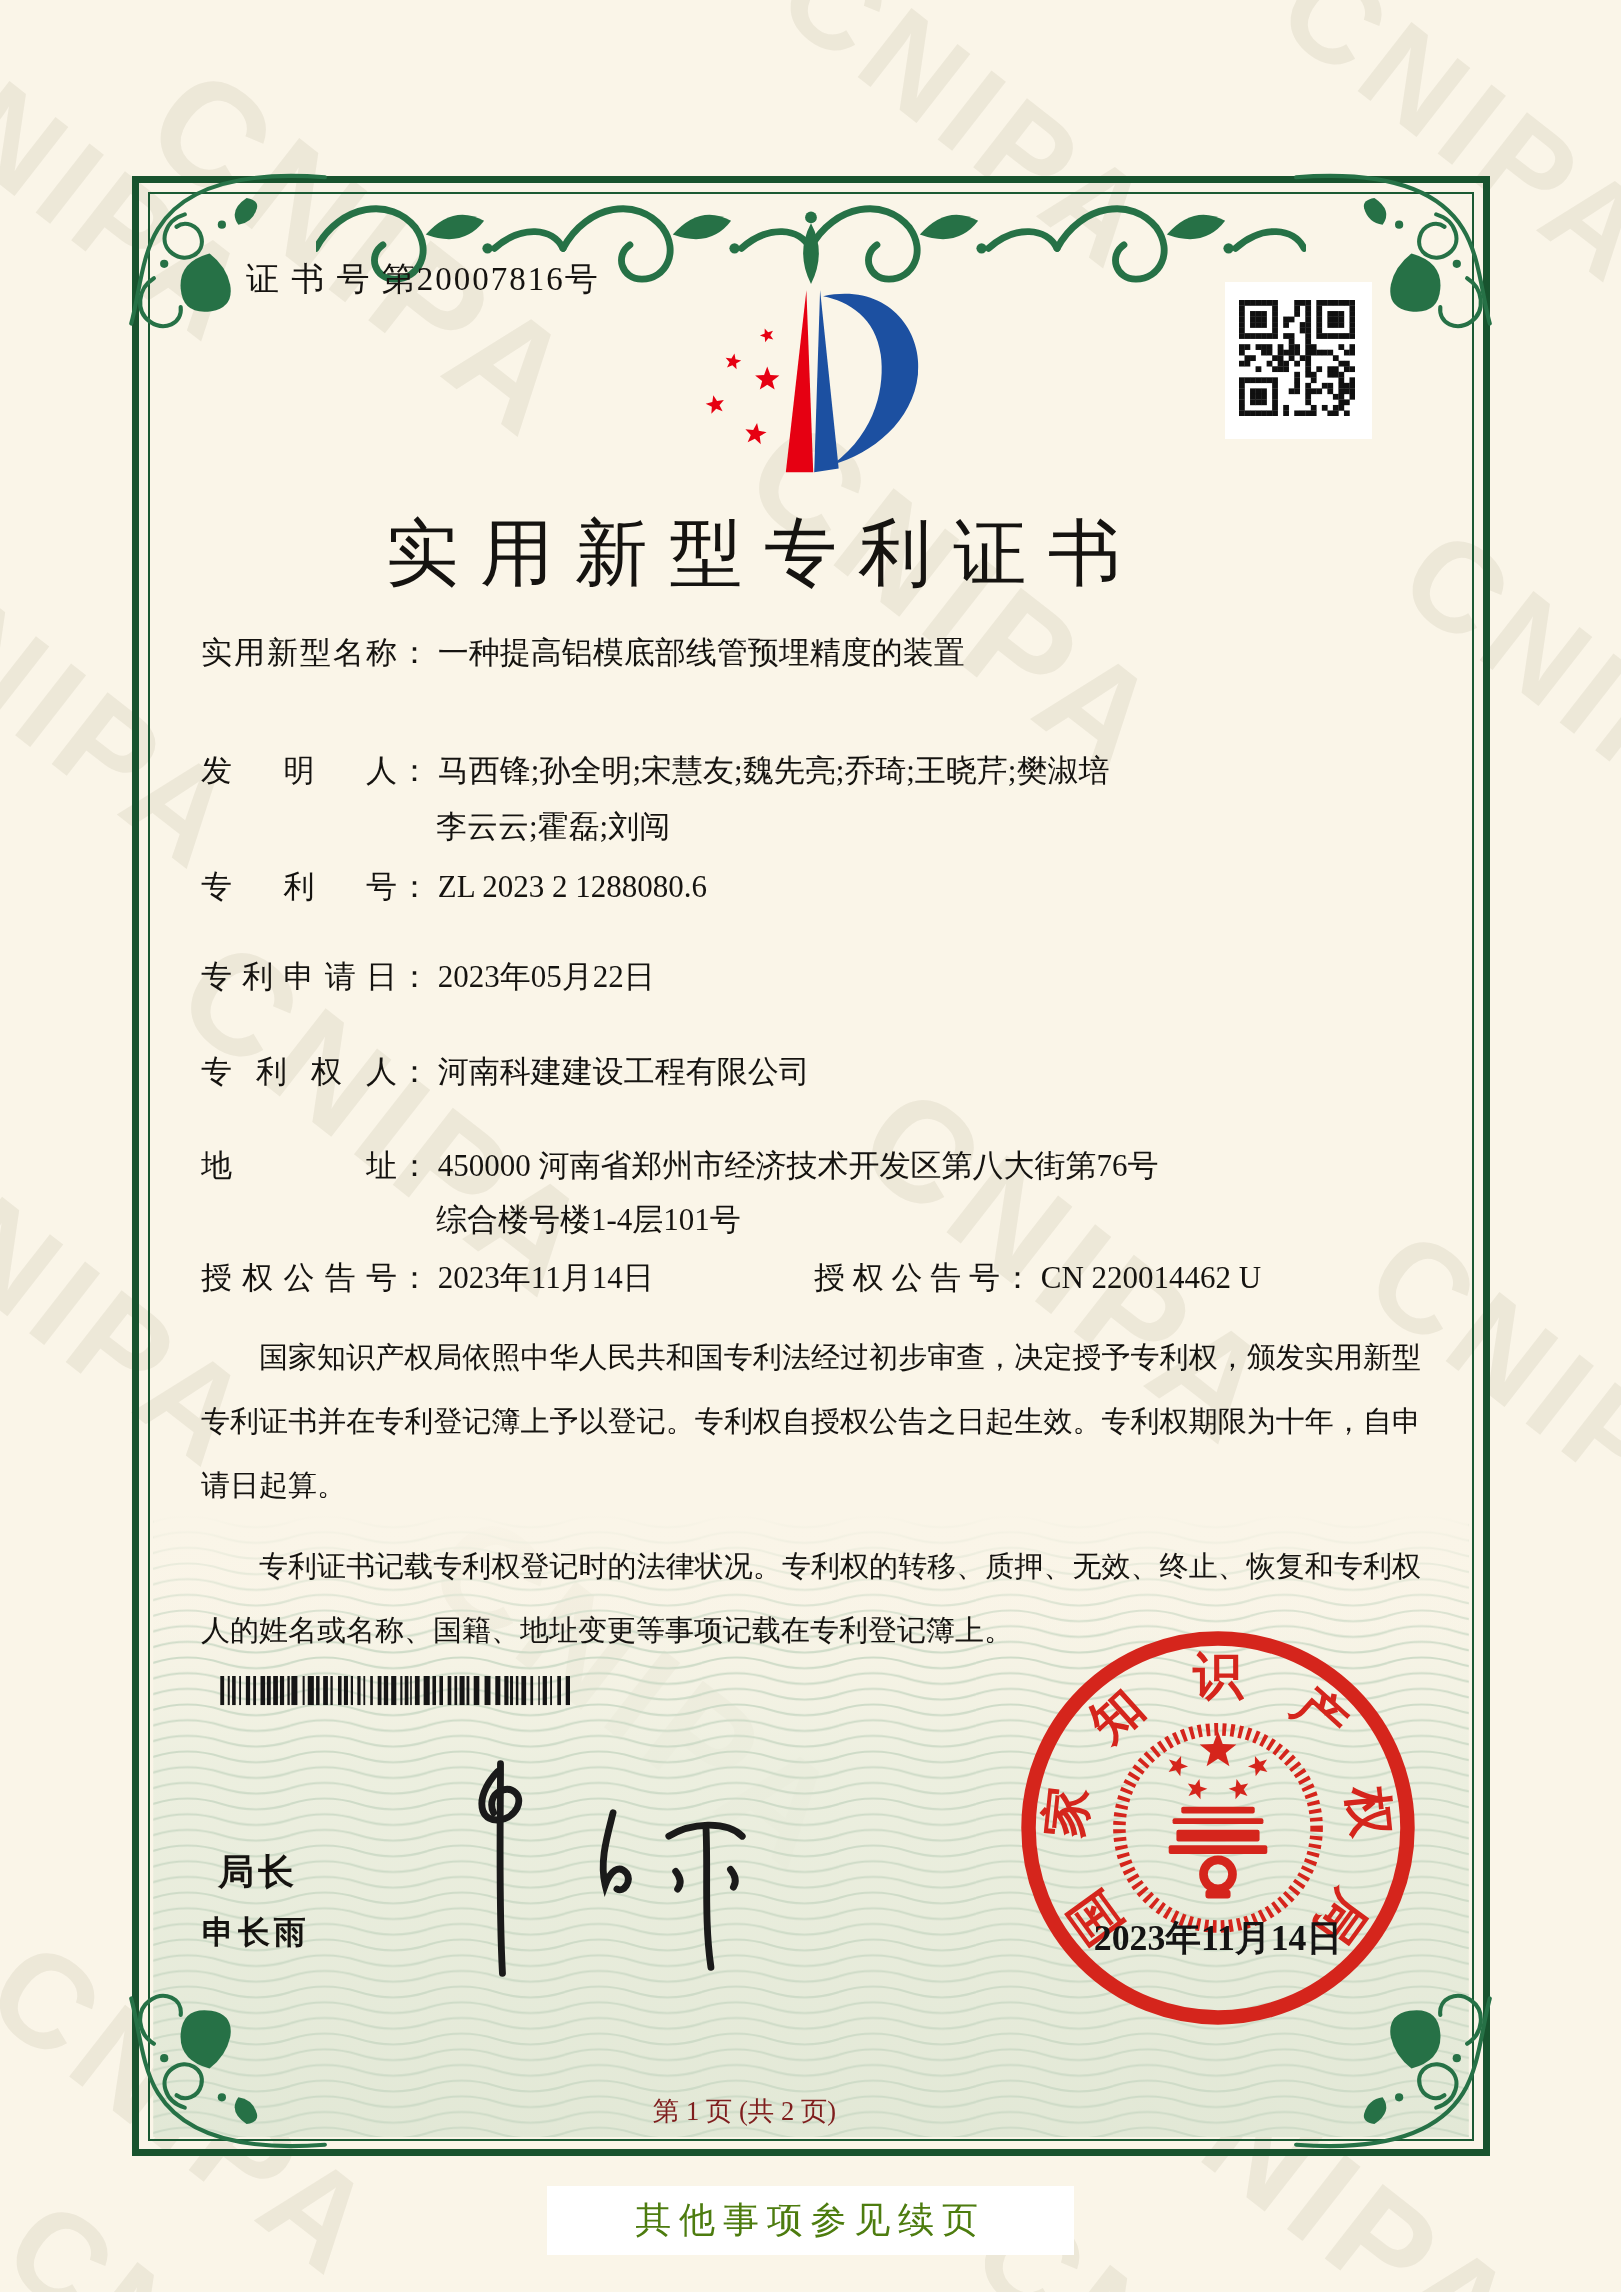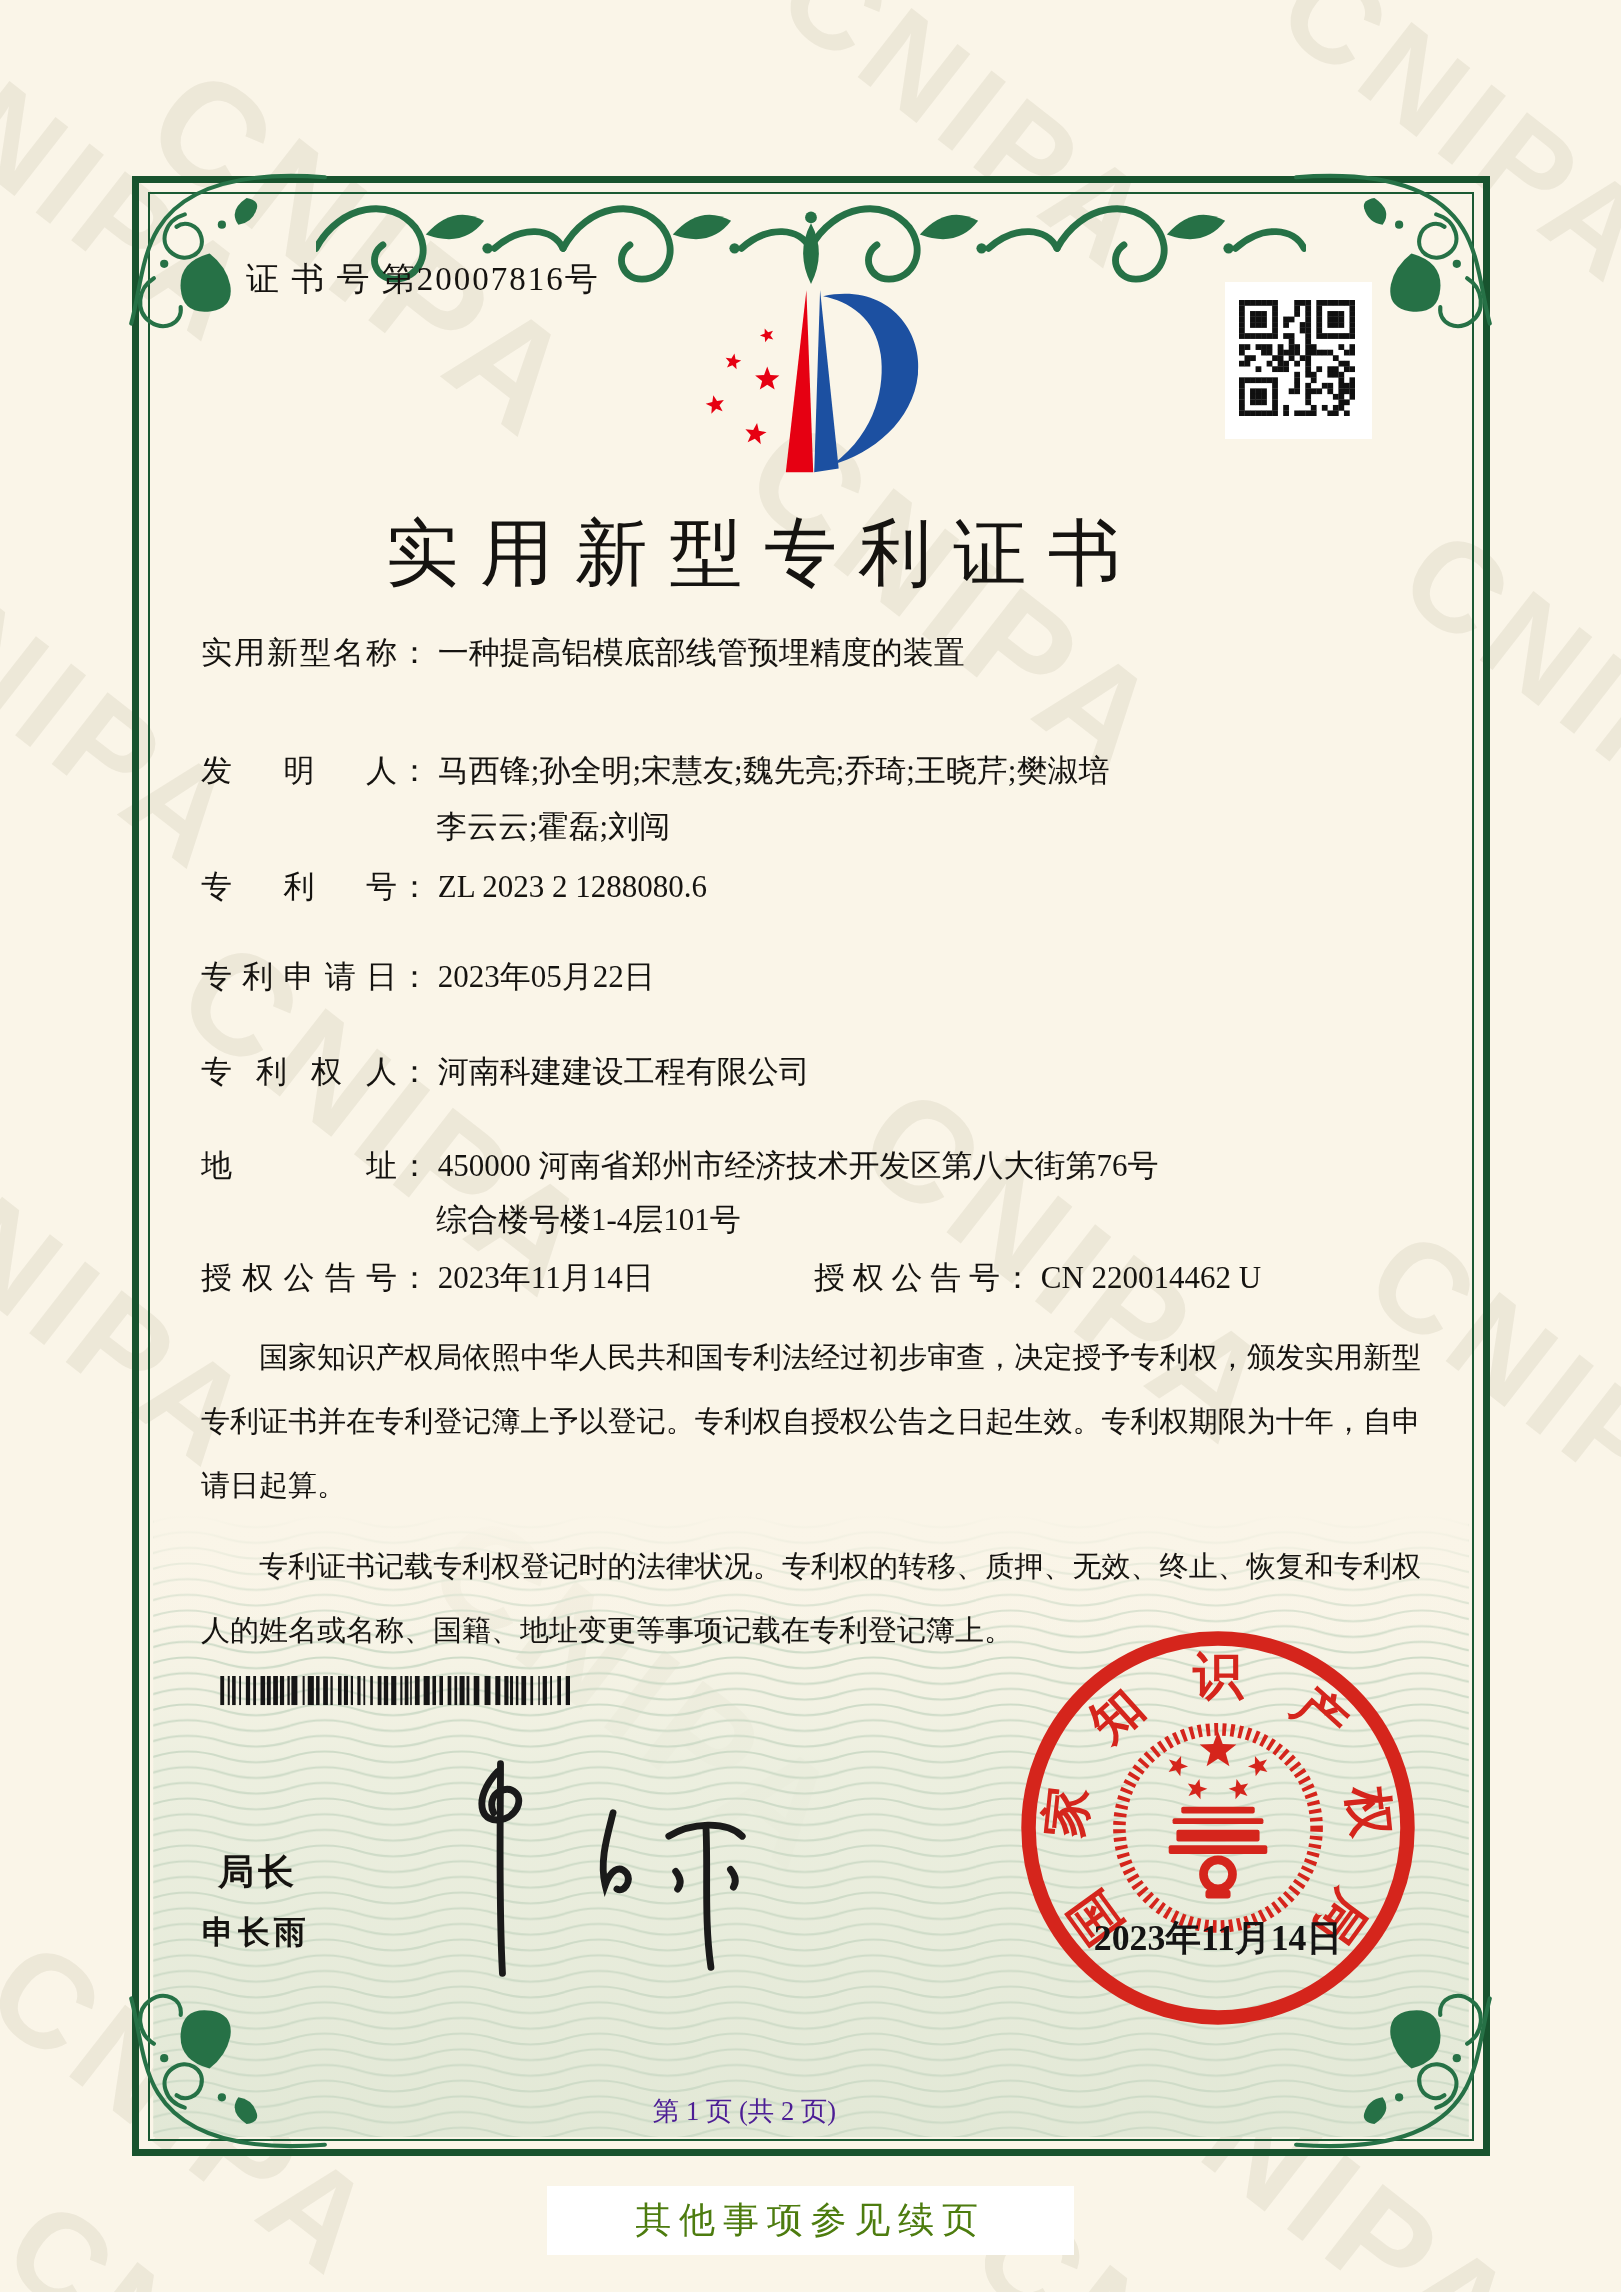--- a/index.html
+++ b/index.html
@@ -31,21 +31,21 @@
   .cont{position:absolute;left:436px;font-size:31px;white-space:nowrap;}
   
   .paras{position:absolute;left:201px;top:1325px;width:1220px;font-size:29px;line-height:64px;
          text-align:justify;}
   .paras p{margin:0 0 16.7px 0;text-indent:2em;}
   
   .sig-title{position:absolute;left:218px;top:1848px;font-family:"Liberation Sans",sans-serif;
              font-weight:700;font-size:36px;letter-spacing:3.9px;}
   .sig-name{position:absolute;left:202px;top:1911px;font-family:"Liberation Sans",sans-serif;
             font-weight:700;font-size:32px;letter-spacing:3.9px;}
-  .page-no{position:absolute;left:132px;top:2093px;width:1225px;text-align:center;font-size:26.5px;color:#4c1d95;}
+  .page-no{position:absolute;left:132px;top:2093px;width:1225px;text-align:center;font-size:26.5px;color:#7f1d1d;}
   .cont-box{position:absolute;left:547px;top:2186px;width:527px;height:69px;background:#ffffff;
             text-align:center;line-height:69px;font-size:36px;letter-spacing:7.8px;color:#4d7c0f;}
 </style>
 </head>
 <body>
 
 <div class="page">
 
   <div id="wmLayer">
       <div class="wm" style="left: -59px; top: -9.8px; font-size: 127px;">CNIPA</div>

